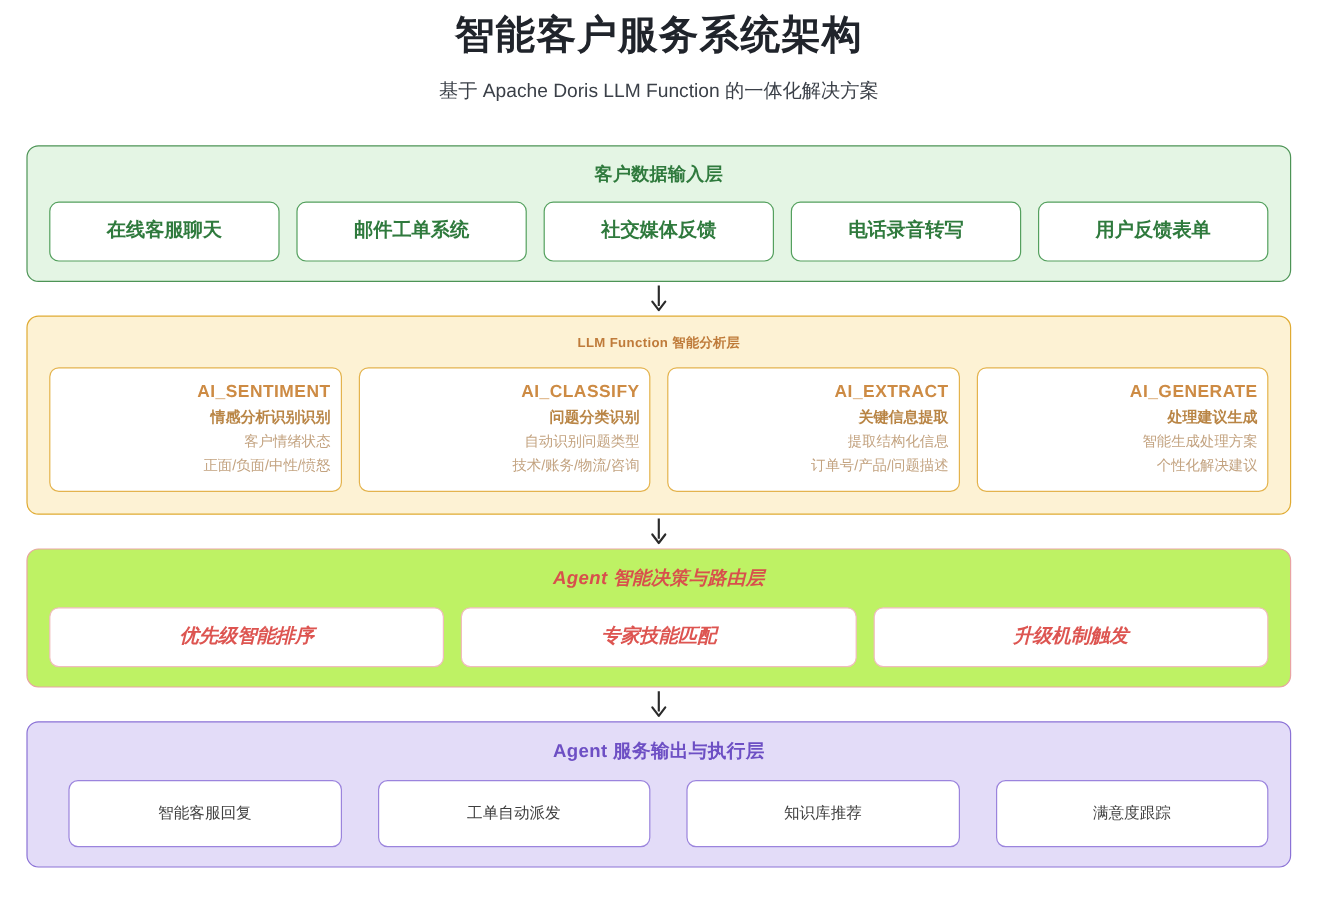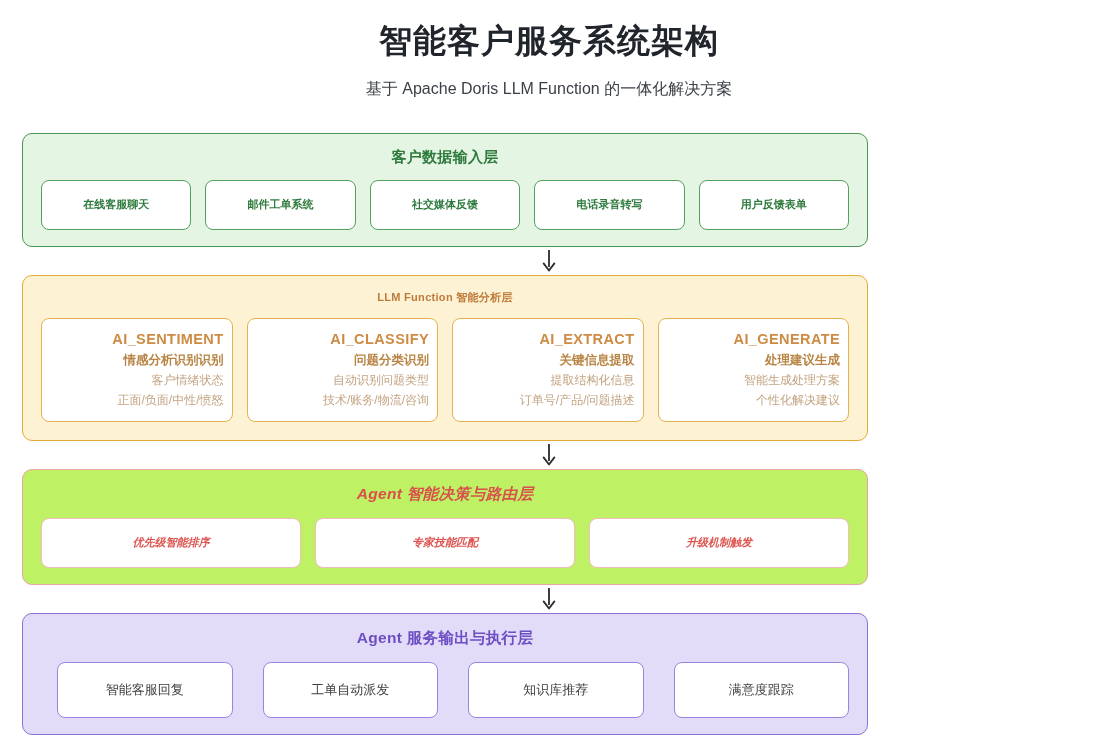--- a/index.html
+++ b/index.html
@@ -16,21 +16,21 @@
   .page {
     width: 1098px;
     height: 756px;
     box-sizing: border-box;
     padding: 0 22px;
     position: relative;
   }
   
   .header {
     text-align: center;
-    padding-top: 20px;
+    padding-top: 8px;
   }
   .title {
     font-size: 33px;
     font-weight: bold;
     color: #20242b;
     letter-spacing: 1px;
     margin: 0;
     line-height: 1.28;
   }
   .subtitle {
@@ -40,21 +40,21 @@
     line-height: 1.4;
     font-weight: normal;
   }
 
   
   .layer {
     box-sizing: border-box;
     border-radius: 10px;
     border: 1.6px solid #000;
     padding: 12px 18px 16px 18px;
-    width: 846px;
+    width: 1054px;
   }
   .layer-title {
     text-align: center;
     font-size: 15px;
     font-weight: bold;
     margin: 2px 0 13px 0;
     letter-spacing: 0.3px;
   }
   .cards {
     display: flex;
@@ -69,21 +69,21 @@
     display: flex;
     flex-direction: column;
     align-items: center;
     justify-content: center;
     text-align: center;
   }
 
   
   .card.simple {
     height: 50px;
-    font-size: 11px;
+    font-size: 16px;
     font-weight: bold;
   }
 
   
   .layer.green {
     background: #e4f5e4;
     border-color: #4d9456;
   }
   .layer.green .layer-title { color: #2f7a3d; }
   .layer.green .card {

